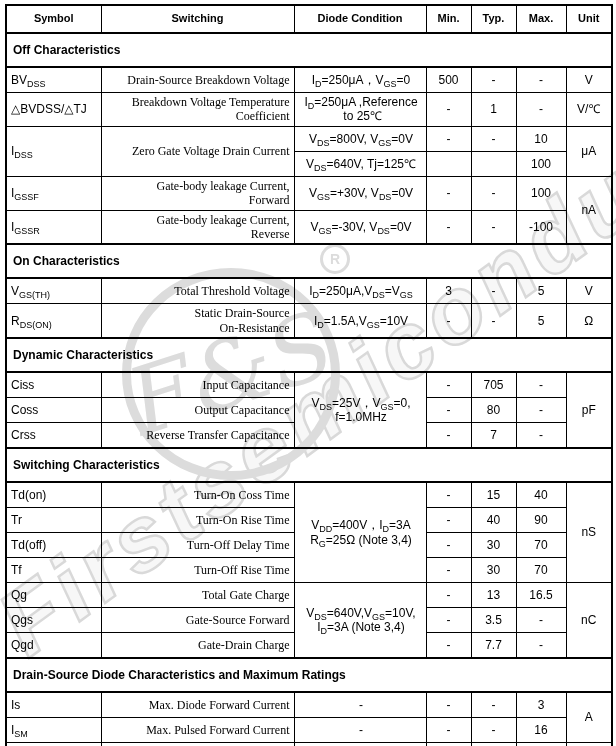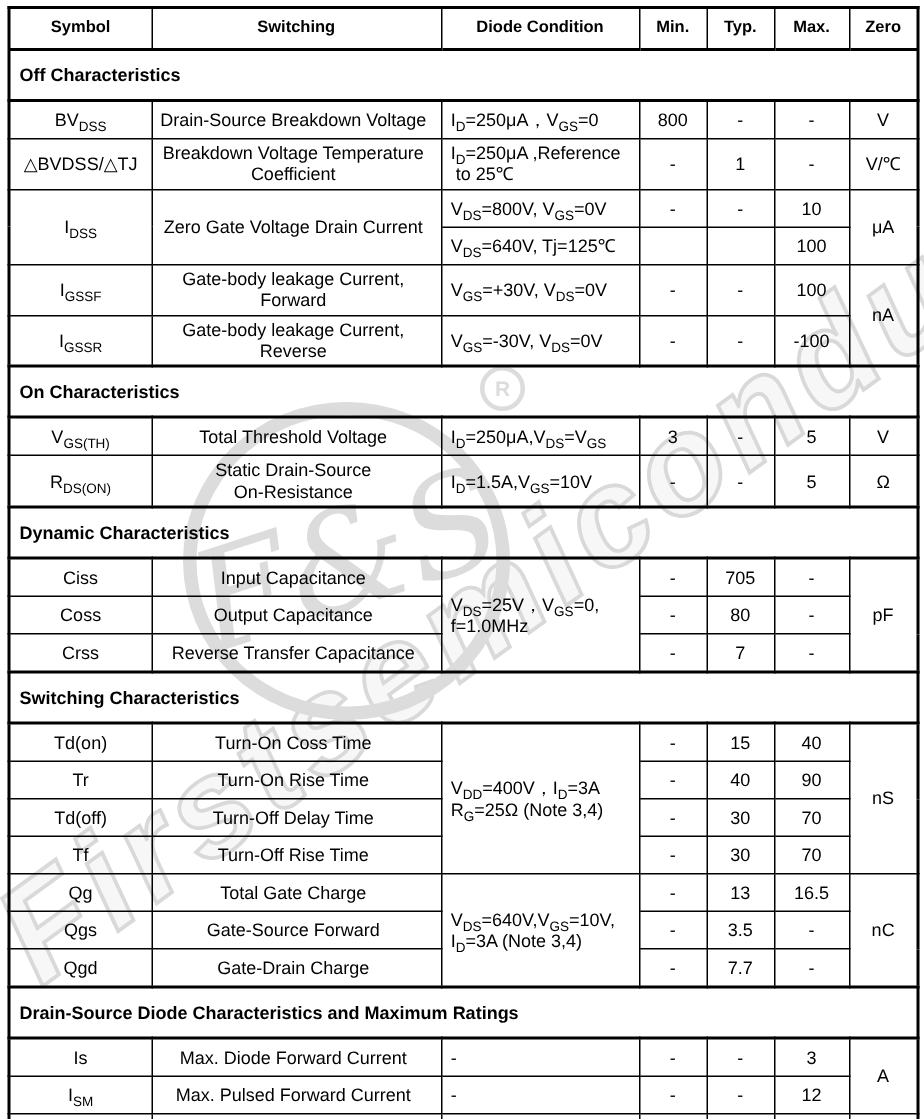--- a/index.html
+++ b/index.html
@@ -51,23 +51,23 @@
     padding:2px 4px;
     vertical-align:middle;
     word-wrap:break-word;
   }
   .spec thead th{
     font-weight:bold;height:22px;text-align:center;
     border-bottom:2px solid #000;font-size:11px;
   }
   .spec{border:2px solid #000;}
   .spec td{height:20px;}
-  td.col-symbol{text-align:center;}
-  td.col-parameter{text-align:center;padding-left:0;}
-  td.col-condition{text-align:left;padding-left:6px;}
+  td.col-symbol{text-align:left;}
+  td.col-parameter{text-align:right;padding-left:0;font-family:Liberation Serif, serif;}
+  td.col-condition{text-align:center;padding-left:6px;}
   td.col-min,td.col-typ,td.col-max,td.col-unit{text-align:center;}
   tr.section-row td{
     font-weight:bold;text-align:left;height:24px;
     padding:4px 2px 4px 6px;
     border-top:2px solid #000;border-bottom:2px solid #000;
     border-left:2px solid #000;border-right:2px solid #000;border-radius:17px;
   }
   .spec sub{font-size:9px;line-height:0;}
 </style>
 </head>
@@ -94,32 +94,32 @@
         <col style="width:46px">
     </colgroup>
     <thead>
       <tr id="header-row">
           <th>Symbol</th>
           <th>Switching</th>
           <th>Diode Condition</th>
           <th>Min.</th>
           <th>Typ.</th>
           <th>Max.</th>
-          <th>Zero</th>
+          <th>Unit</th>
         </tr>
     </thead>
     <tbody id="table-body">
         <tr class="section-row">
           <td colspan="7">Off Characteristics</td>
         </tr>
         <tr>
           <td class="col-symbol">BV<sub>DSS</sub></td>
           <td class="col-parameter">Drain-Source Breakdown Voltage</td>
           <td class="col-condition">I<sub>D</sub>=250μA，V<sub>GS</sub>=0</td>
-          <td class="col-min">800</td>
+          <td class="col-min">500</td>
           <td class="col-typ">-</td>
           <td class="col-max">-</td>
           <td class="col-unit">V</td>
         </tr>
         <tr>
           <td class="col-symbol">△BVDSS/△TJ</td>
           <td class="col-parameter">Breakdown Voltage Temperature<br>Coefficient</td>
           <td class="col-condition">I<sub>D</sub>=250μA ,Reference<br>&nbsp;to 25℃</td>
           <td class="col-min">-</td>
           <td class="col-typ">1</td>
@@ -272,21 +272,21 @@
           <td class="col-typ">-</td>
           <td class="col-max">3</td>
           <td class="col-unit" rowspan="2">A</td>
         </tr>
         <tr>
           <td class="col-symbol">I<sub>SM</sub></td>
           <td class="col-parameter">Max. Pulsed Forward Current</td>
           <td class="col-condition">-</td>
           <td class="col-min">-</td>
           <td class="col-typ">-</td>
-          <td class="col-max">12</td>
+          <td class="col-max">16</td>
         </tr>
         <tr>
           <td class="col-symbol">V</td>
           <td class="col-parameter">Diode Forward Voltage</td>
           <td class="col-condition">I=3A</td>
           <td class="col-min">-</td>
           <td class="col-typ">-</td>
           <td class="col-max">1.4</td>
           <td class="col-unit">V</td>
         </tr>

